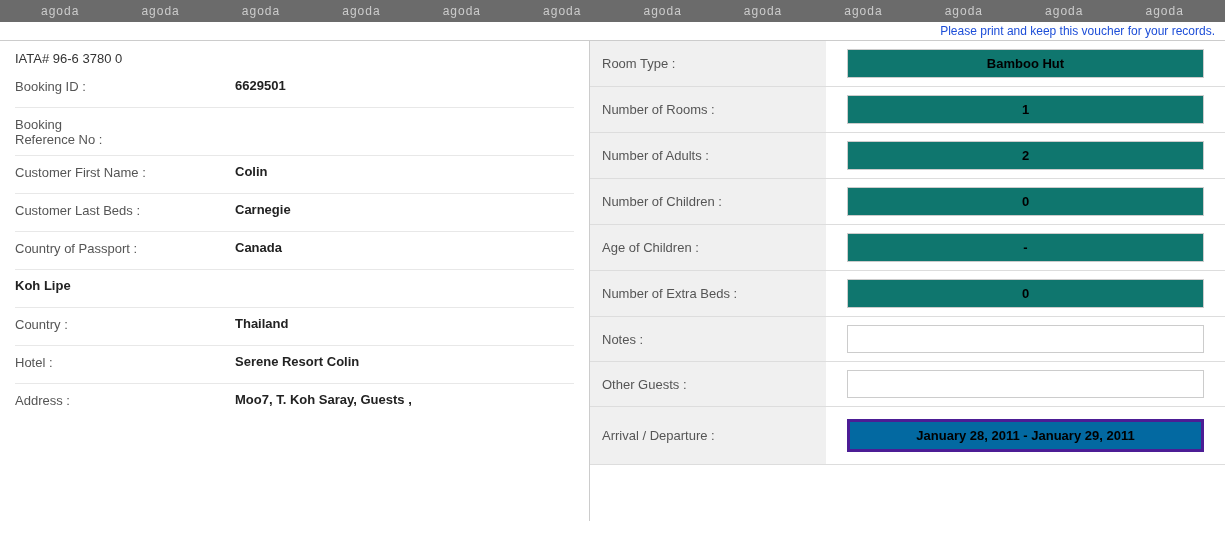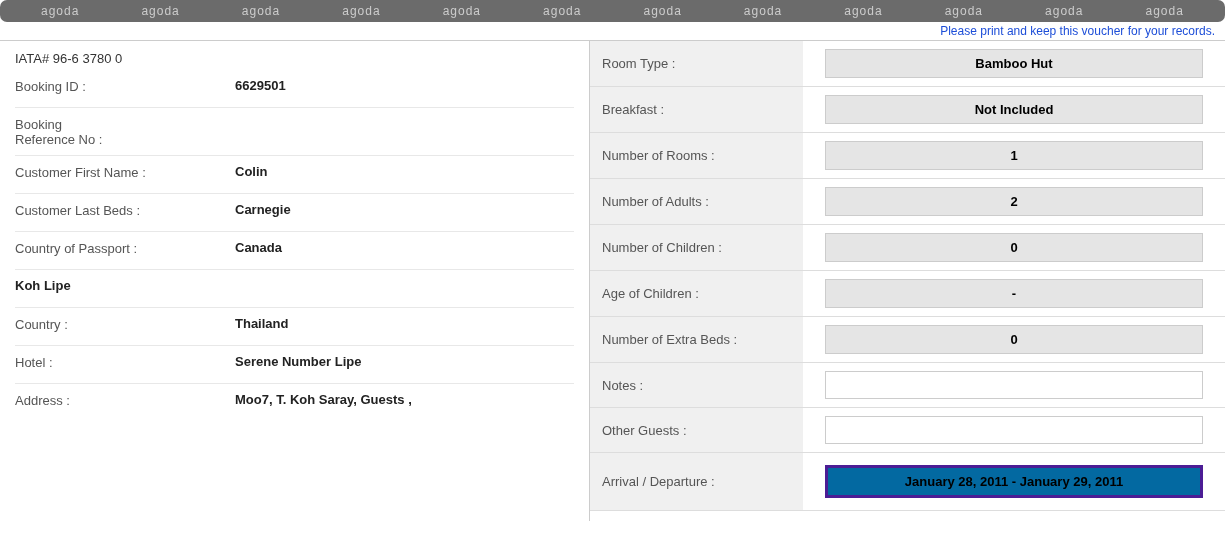--- a/index.html
+++ b/index.html
@@ -15,21 +15,20 @@
     
     .agoda-banner {
       background: #6b6b6b;
       color: #ccc;
       display: flex;
       align-items: center;
       justify-content: space-around;
       padding: 4px 10px;
       font-size: 12px;
       letter-spacing: 1px;
-      border-radius: 7px;
     }
 
     
     .top-note {
       text-align: right;
       padding: 2px 10px 2px 0;
       font-size: 12px;
       color: #1d4ed8;
       border-bottom: 1px solid #ccc;
     }
@@ -94,31 +93,31 @@
     }
 
     .room-table td {
       padding: 8px 12px;
       vertical-align: middle;
     }
 
     .room-table td:first-child {
       background: #f0f0f0;
       color: #555;
-      width: 213px;
+      width: 236px;
       font-size: 13px;
     }
 
     .room-table td:last-child {
       background: #fff;
       text-align: center;
     }
 
     .value-box-wide {
-      background: #e5e5e5;
+      background: #0f766e;
       border: 1px solid #ccc;
       padding: 6px 18px;
       text-align: center;
       font-weight: bold;
       font-size: 13px;
       display: block;
       width: 95%;
       margin: 0 auto;
     }
 
@@ -200,46 +199,40 @@
       <span class="info-value">Koh Lipe</span>
     </div>
 
     <div class="info-row">
       <span class="info-label">Country :</span>
       <span class="info-value">Thailand</span>
     </div>
 
     <div class="info-row">
       <span class="info-label">Hotel :</span>
-      <span class="info-value">Serene Number Lipe</span>
+      <span class="info-value">Serene Resort Colin</span>
     </div>
 
     <div class="info-row">
       <span class="info-label">Address :</span>
       <span class="info-value">Moo7, T. Koh Saray, Guests ,</span>
     </div>
 
   </div>
 
   <div class="right-panel">
     <table class="room-table">
       <tbody id="room-table-body">
       <tr>
             <td>Room Type :</td>
             <td>
               <div class="value-box-wide">Bamboo Hut</div>
             </td>
           </tr>
           <tr>
-            <td>Breakfast :</td>
-            <td>
-              <div class="value-box-wide">Not Included</div>
-            </td>
-          </tr>
-          <tr>
             <td>Number of Rooms :</td>
             <td>
               <div class="value-box-wide">1</div>
             </td>
           </tr>
           <tr>
             <td>Number of Adults :</td>
             <td>
               <div class="value-box-wide">2</div>
             </td>

